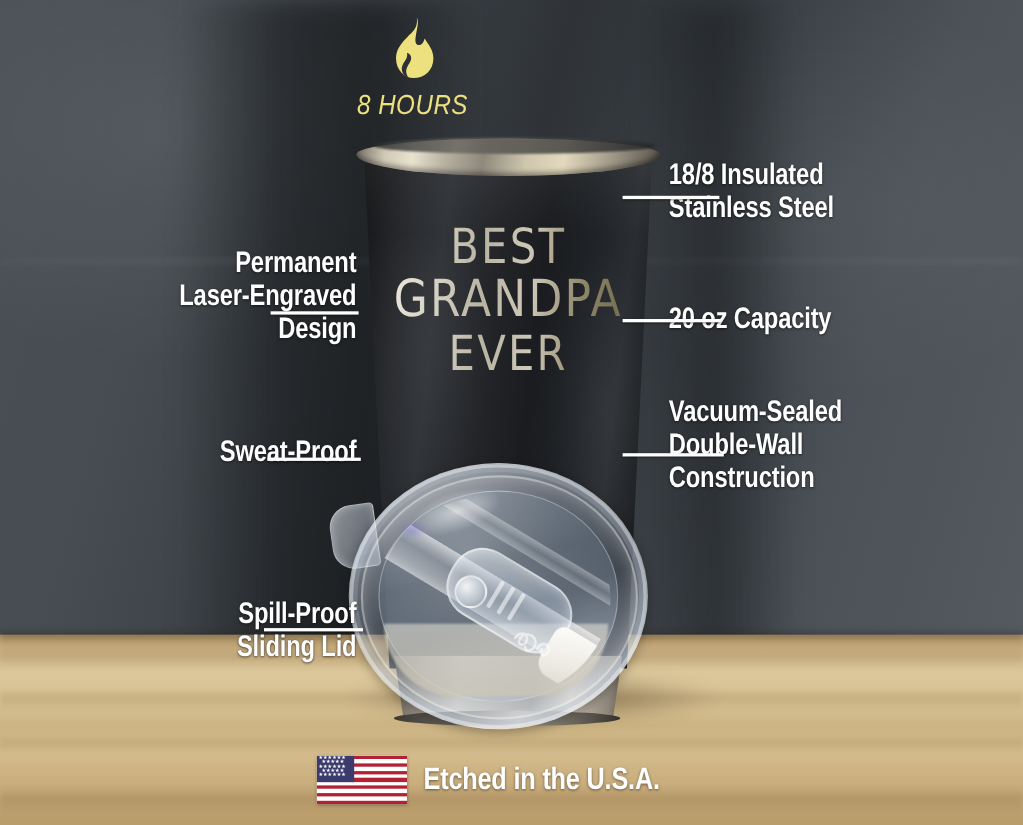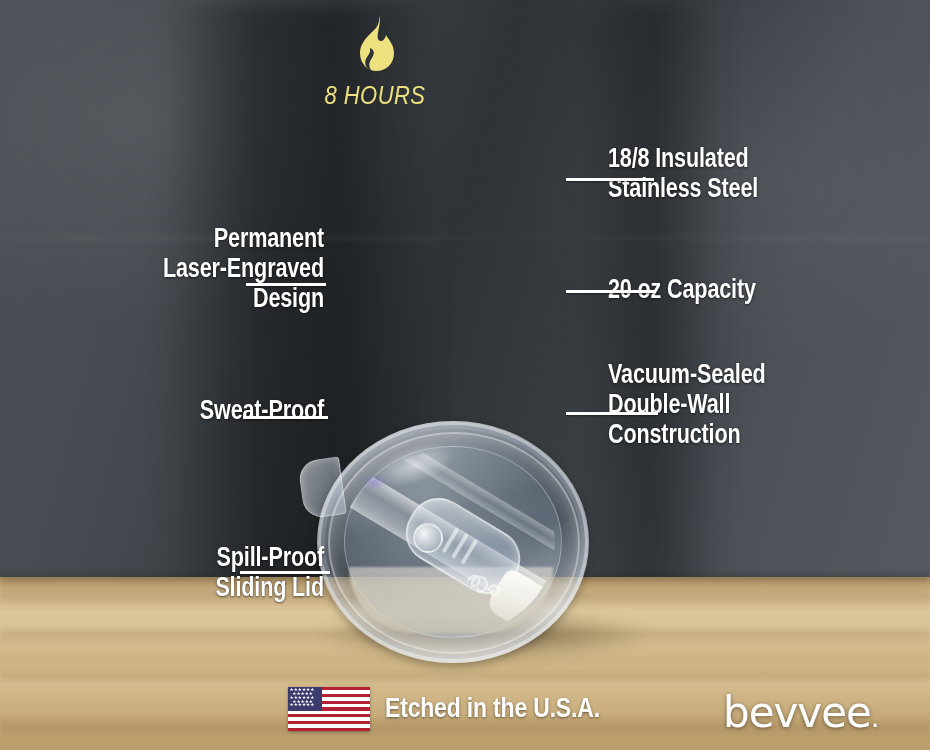--- a/index.html
+++ b/index.html
@@ -318,20 +318,34 @@
                    C29 27 28 24 29 19 C30 12 32 7 30 2 Z" fill="#ede07e"></path>
           <path d="M21 34 C22 39 19 41 17 45 C15 49 17 55 22 56 C18 50 22 46 24 42
                    C26 38 24 35 21 34 Z" fill="#2d3135"></path>
         </svg>
       </span>
       <span class="icon-cap" style="color:#ede07e;">8 HOURS</span>
     </div>
 
   </div>
 
+  <div class="tumbler">
+    <div class="tum-body"></div>
+    <div class="tum-body-sheen"></div>
+    <div class="tum-base"></div>
+    <div class="tum-base-bot"></div>
+    <div class="tum-rim">
+      <div class="tum-rim-in"></div>
+    </div>
+    <div class="engrave">
+      <span class="eng1">BEST</span>
+      <span class="eng2">GRANDPA</span>
+      <span class="eng3">EVER</span>
+    </div>
+  </div>
 
   <div class="lid">
     <div class="lid-tab"></div>
     <div class="lid-disc"></div>
     <div class="lid-ring2"></div>
     <div class="lid-inner"></div>
     <div class="lid-inner-lower"></div>
     <div class="lid-chan">
       <div class="lid-chan-bar"></div>
       <div class="lid-chan-bar2"></div>
@@ -404,17 +418,14 @@
       <b style="left:1.6px;top:1.2px;">★★★★★★</b>
       <b style="left:4.3px;top:5.0px;">★★★★★</b>
       <b style="left:1.6px;top:8.8px;">★★★★★★</b>
       <b style="left:4.3px;top:12.6px;">★★★★★</b>
       <b style="left:1.6px;top:16.4px;">★★★★★★</b>
     </div>
   </div>
 
   <div class="usa-text">Etched in the U.S.A.</div>
 
-  <div class="brand">
-    <span>bevvee</span><span class="dot">.</span>
-  </div>
 
 </div>
 
 </body></html>

